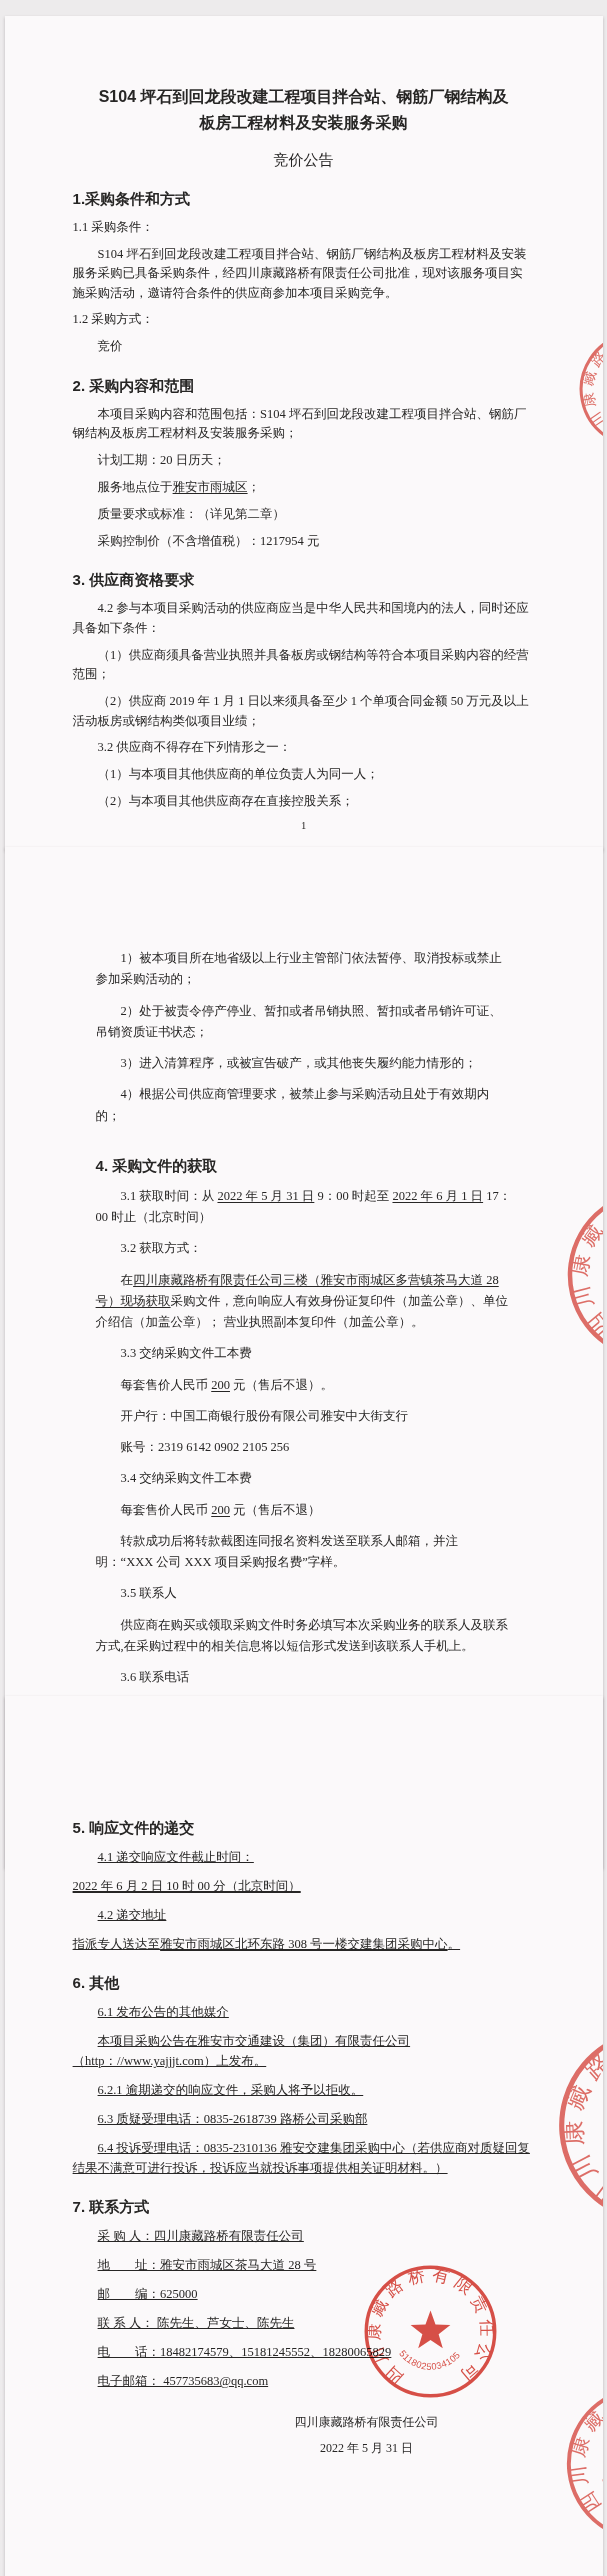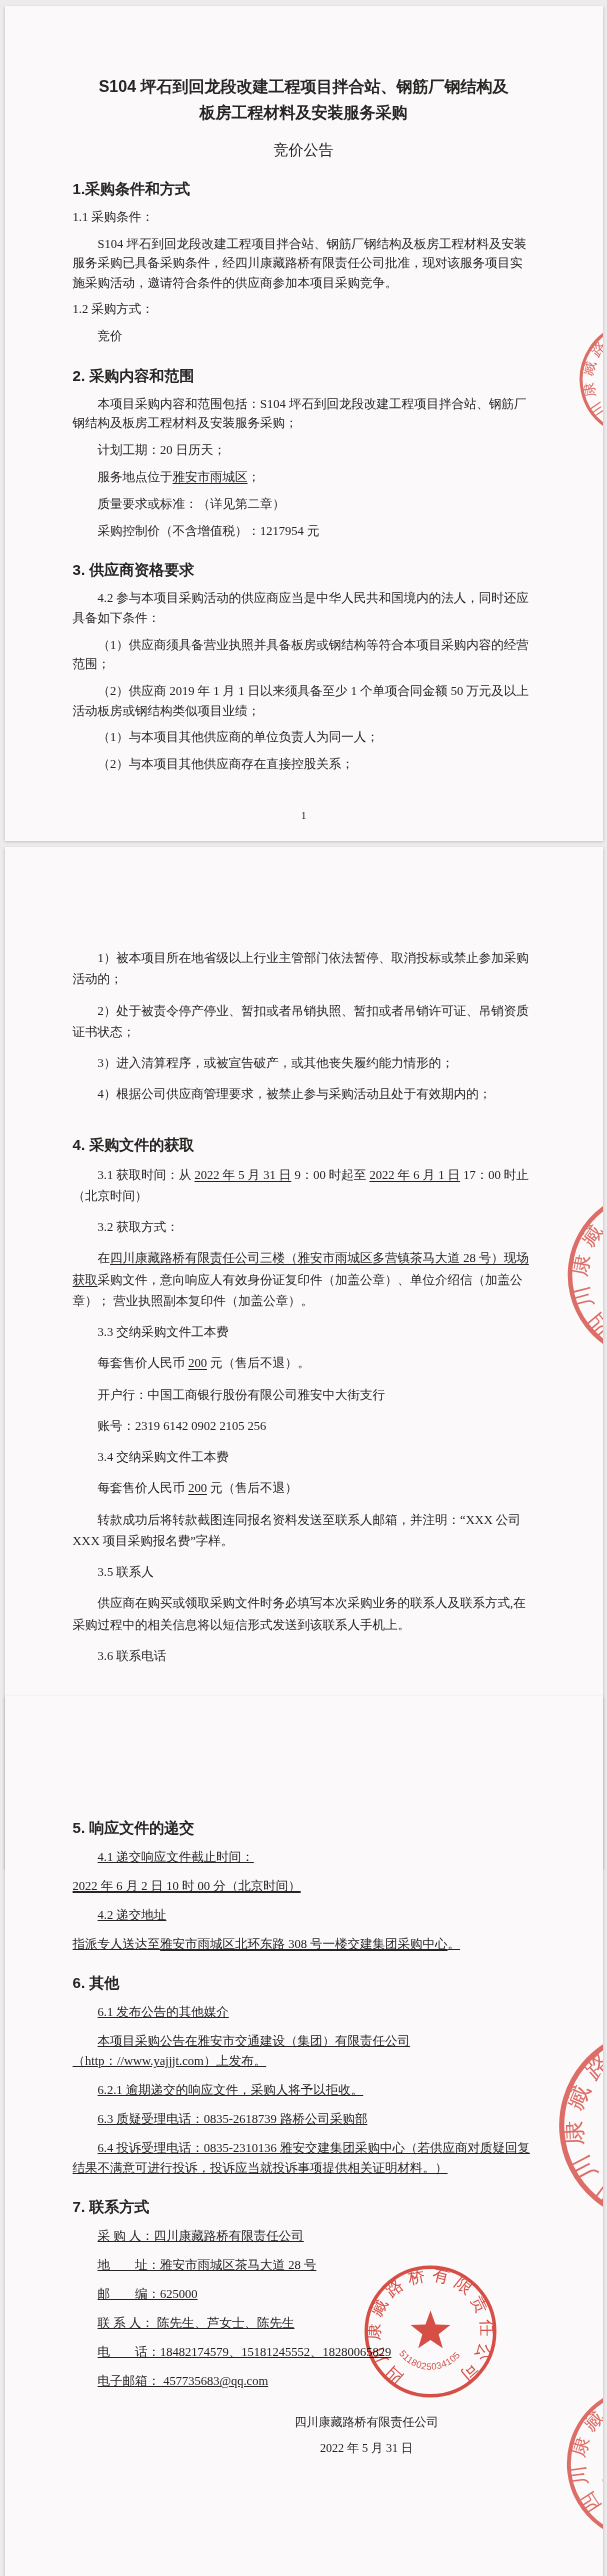--- a/index.html
+++ b/index.html
@@ -1,21 +1,21 @@
 <!DOCTYPE html>
 <html style="font-size:12px"><head>
 <meta charset="utf-8">
 <style>
   html,body{margin:0;padding:0;background:#e7e4e5;}
   #screen{position:relative;width:607px;height:2576px;background:#edebec;
           font-family:"Liberation Serif","DejaVu Serif",serif;color:#272625;overflow:hidden;}
   .page{position:absolute;left:4.6px;width:598px;background:#fbf9fa;
         box-shadow:0 0.8px 3px rgba(70,60,65,.3);overflow:hidden;box-sizing:border-box;}
-  #page1{top:6px;height:835px;padding:68px 68px 0;}
-  #page2{top:847px;height:1022px;padding:91px 68px 0;}
+  #page1{top:16px;height:835px;padding:68px 68px 0;}
+  #page2{top:847px;height:1022px;padding:91px 91px 0;}
   #page3{top:1696px;height:1018px;padding:103px 68px 0;}
   .title{font-family:"Liberation Sans","DejaVu Sans",sans-serif;font-weight:bold;
          font-size:16px;text-align:center;line-height:1.65;margin:0;}
   .subtitle{font-family:"Liberation Sans","DejaVu Sans",sans-serif;font-weight:normal;
          font-size:15px;text-align:center;margin:14px 0 0;}
   .h{font-family:"Liberation Sans","DejaVu Sans",sans-serif;font-weight:bold;
      font-size:15px;margin:20px 0 9px;}
   .p{font-size:12.5px;line-height:1.55;margin:7.6px 0;}
   #page2 .p{line-height:1.7;margin:10px 0;}
   #page3 .p{line-height:1.6;margin:9px 0;text-decoration:underline;}
@@ -51,20 +51,21 @@
     <p class="p ind">本项目采购内容和范围包括：S104 坪石到回龙段改建工程项目拌合站、钢筋厂钢结构及板房工程材料及安装服务采购；</p>
     <p class="p ind">计划工期：20 日历天；</p>
     <p class="p ind"><span>服务地点位于</span><span class="u">雅安市雨城区</span><span>；</span></p>
     <p class="p ind">质量要求或标准：（详见第二章）</p>
     <p class="p ind">采购控制价（不含增值税）：1217954 元</p>
 
     <h3 class="h">3.  供应商资格要求</h3>
     <p class="p ind">4.2 参与本项目采购活动的供应商应当是中华人民共和国境内的法人，同时还应具备如下条件：</p>
     <p class="p ind">（1）供应商须具备营业执照并具备板房或钢结构等符合本项目采购内容的经营范围；</p>
     <p class="p ind">（2）供应商 2019 年 1 月 1 日以来须具备至少 1 个单项合同金额 50 万元及以上活动板房或钢结构类似项目业绩；</p>
+    <p class="p ind">3.2 供应商不得存在下列情形之一：</p>
     <p class="p ind">（1）与本项目其他供应商的单位负责人为同一人；</p>
     <p class="p ind">（2）与本项目其他供应商存在直接控股关系；</p>
 
     <p class="pageno">1</p>
 
     <svg class="seal edge-stamp" style="left:568px;top:309px;width:129px;height:129px;transform:rotate(-12deg);" viewBox="0 0 190 190">
       <defs>
         <path id="ring1" d="M 95 161 A 66 66 0 1 1 95 29 A 66 66 0 1 1 95 161"></path>
         <path id="num1" d="M 52 120 A 50 50 0 0 0 138 120"></path>
       </defs>

